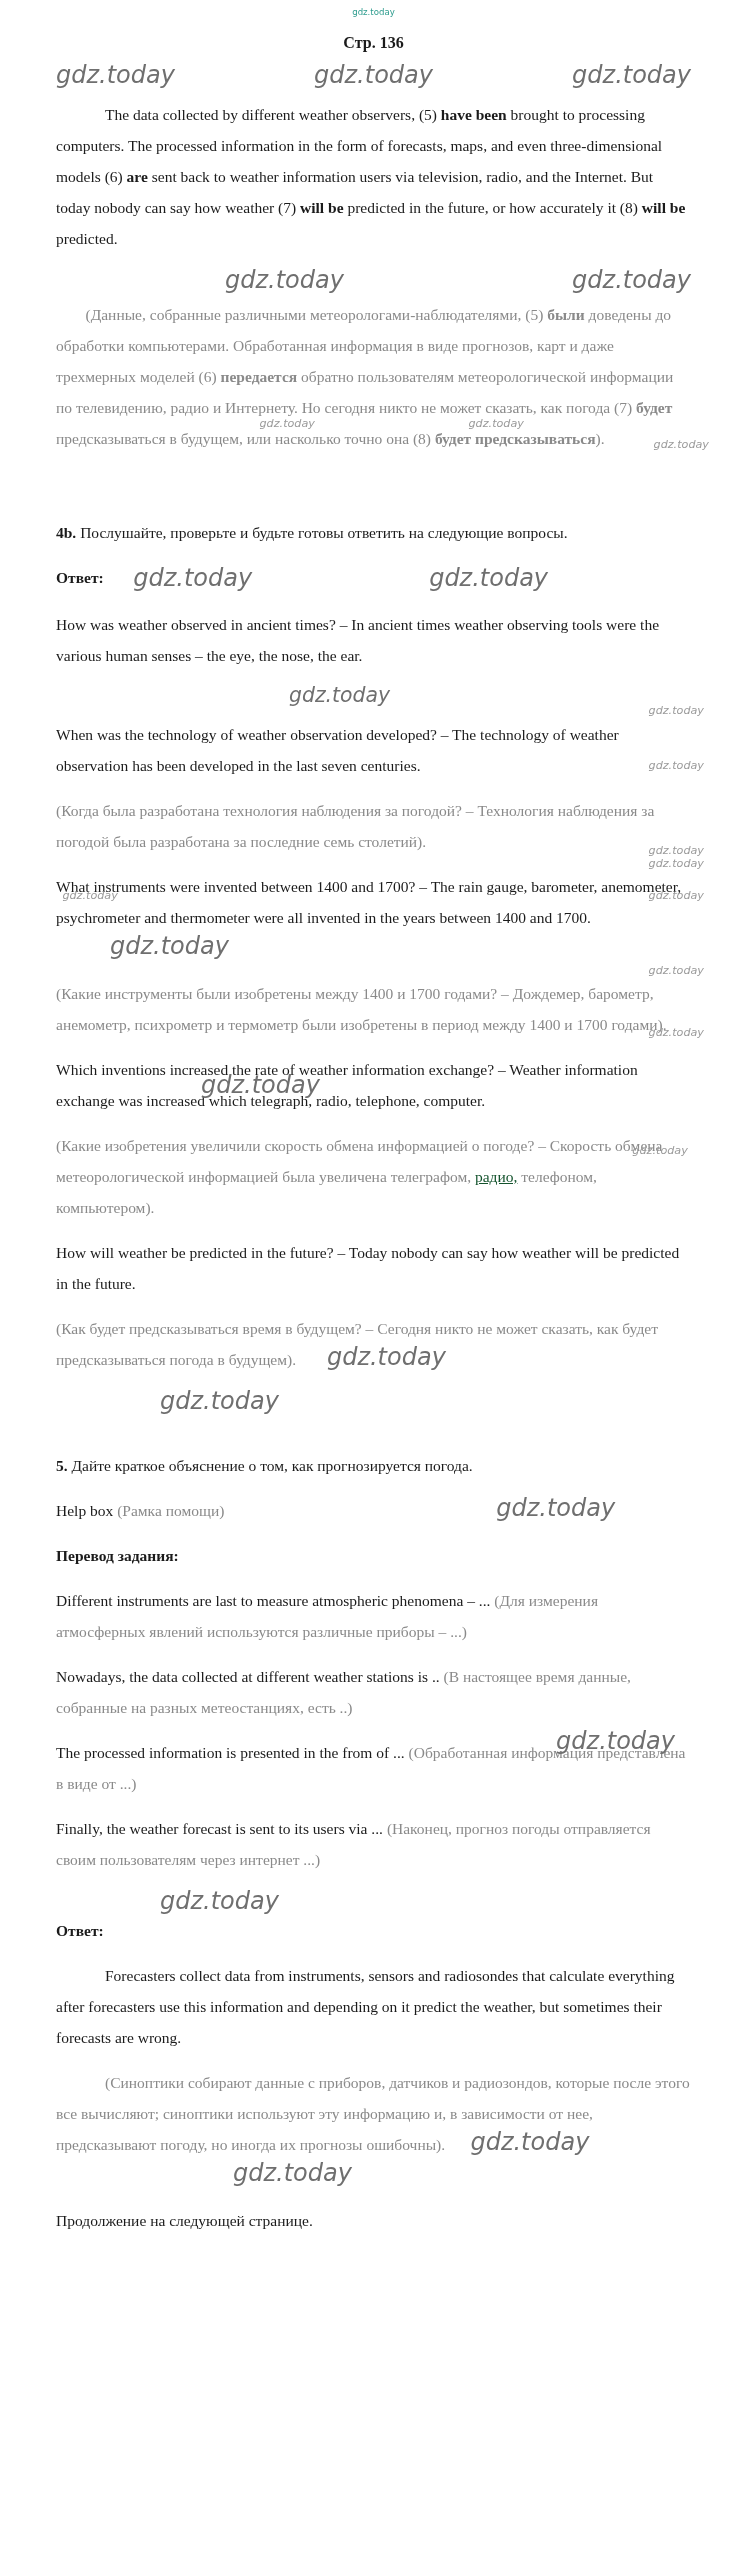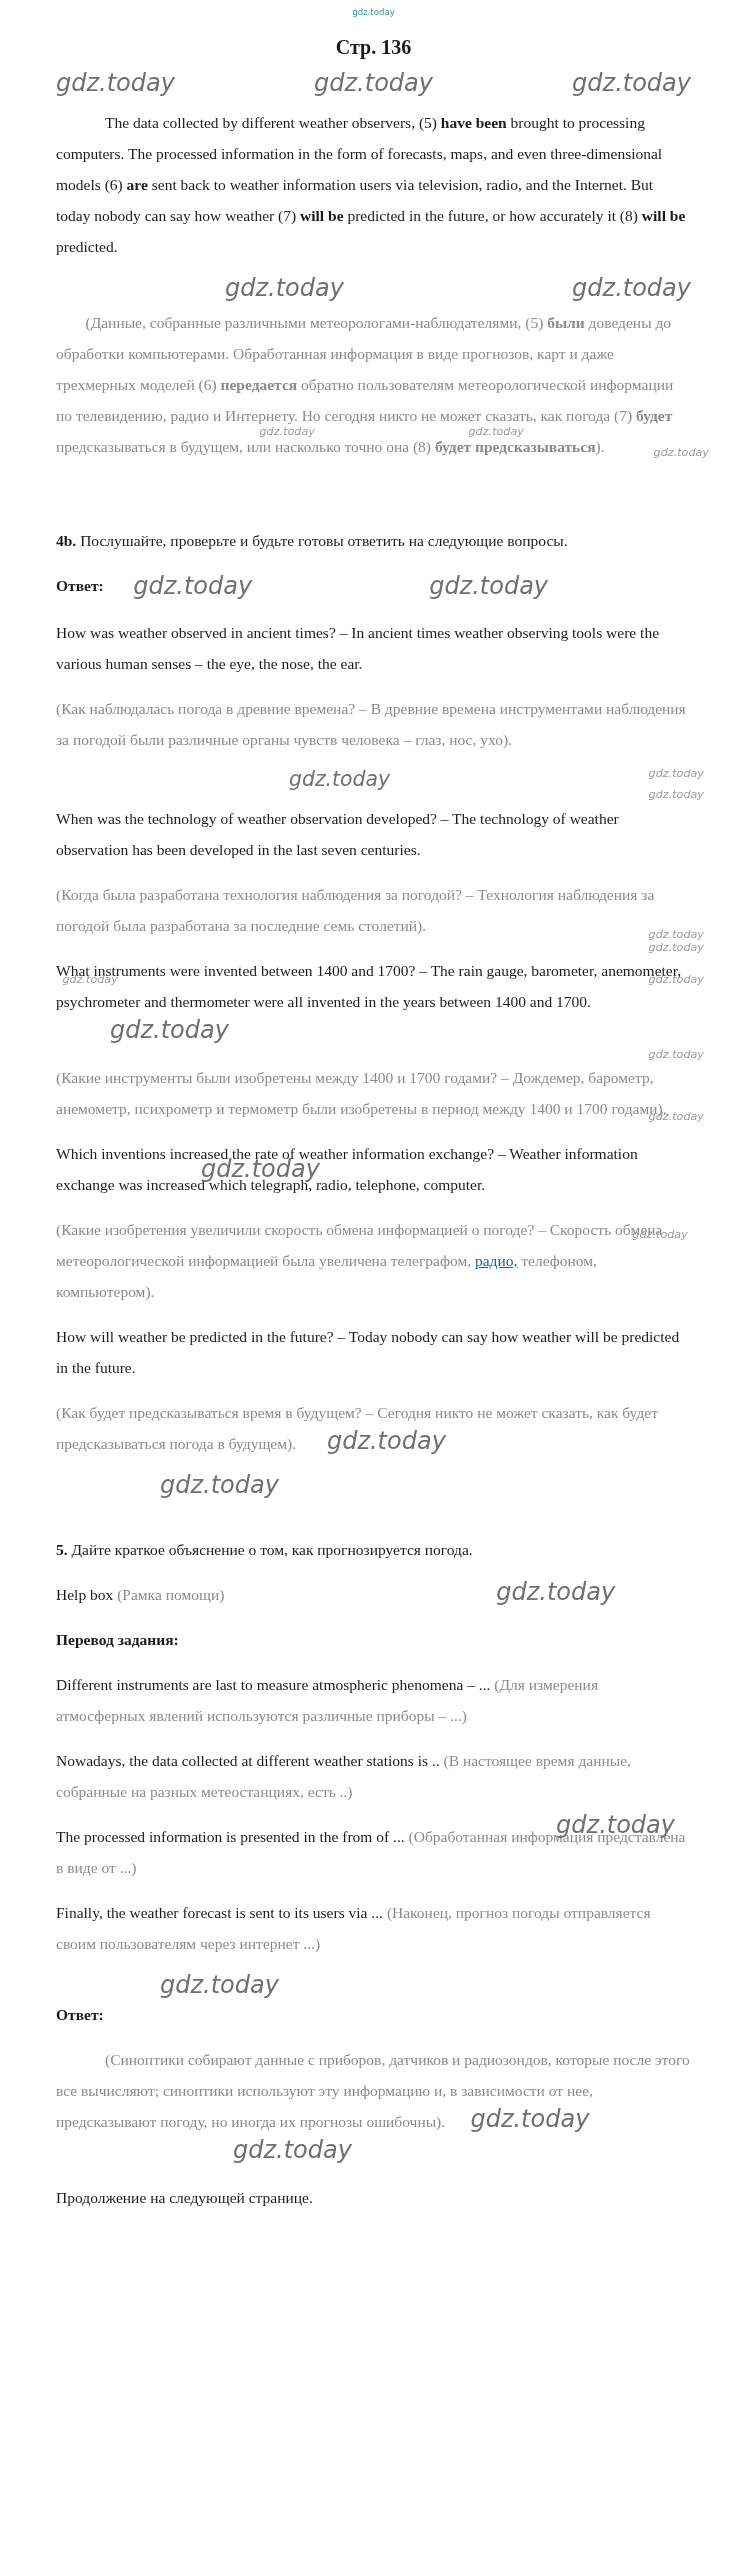--- a/index.html
+++ b/index.html
@@ -15,21 +15,21 @@
     color:#1b1b1b;
     background:#ffffff;
   }
   .site-link{
     display:block;text-align:center;
     font-family:"DejaVu Sans",sans-serif;
     font-size:8.6px;color:#2e9c8e;text-decoration:none;
     margin:0 0 2.1px 0;
   }
   .title{
-    text-align:center;font-size:20px;font-weight:700;
+    text-align:center;font-size:16px;font-weight:700;
     margin:5.4px 0 3.2px 0;
   }
   
   .wm{
     font-family:"DejaVu Sans",sans-serif;
     font-style:italic;
     color:#6f6f6f;
     line-height:1;
     white-space:nowrap;
   }
@@ -46,21 +46,21 @@
   .row-q1 .wm{margin-left:233px;}
   .row-q5{margin:3.2px 0 37px 0;}
   .row-q5 .wm{margin-left:104px;}
   .row-ans2{margin:0 0 2.1px 0;}
   .row-ans2 .wm{margin-left:104px;}
 
   .para{margin:0 0 14px 0;position:relative;}
   .indent{text-indent:49px;}
   .indent-sm{text-indent:29.5px;}
   .gray{color:#8a8a8a;}
-  .red{color:#0369a1;text-decoration:underline;}
+  .red{color:#14532d;text-decoration:underline;}
   .b{font-weight:700;}
   .bold-label{font-weight:700;}
 
   .answer-row{display:flex;align-items:center;margin:0 0 16px 0;}
   .answer-row .label{font-weight:700;}
   .answer-row .wm1{margin-left:29.5px;}
   .answer-row .wm2{margin-left:177px;}
 
   .sec-gap-4b{margin-top:63px;}
   .sec5-heading{margin-top:25px;}
@@ -122,21 +122,20 @@
 
   <div class="answer-row">
     <span class="label">Ответ:</span>
     <span class="wm wm-lg wm1">gdz.today</span>
     <span class="wm wm-lg wm2">gdz.today</span>
   </div>
 
   <p class="para"><span>How was weather observed in ancient times? – In ancient times weather observing tools were the various human senses – the eye, the nose, the ear.</span></p>
 
   <p class="para">
-    <span><span class="gray">(Как наблюдалась погода в древние времена? – В древние времена инструментами наблюдения за погодой были различные органы чувств человека – глаз, нос, ухо).</span></span>
     <span class="wm wm-sm wm-abs q1ru-a">gdz.today</span>
   </p>
 
   <div class="wm-row row-q1">
     <span class="wm wm-md">gdz.today</span>
   </div>
 
   <p class="para">
     <span><span>When was the technology of weather observation developed? – The technology of weather observation has been developed in the last seven centuries.</span></span>
     <span class="wm wm-sm wm-abs q2en-a">gdz.today</span>
@@ -201,20 +200,21 @@
   </p>
 
   <p class="para"><span>Finally, the weather forecast is sent to its users via ... </span><span class="gray">(Наконец, прогноз погоды отправляется своим пользователям через интернет ...)</span></p>
 
   <div class="wm-row row-ans2">
     <span class="wm wm-lg">gdz.today</span>
   </div>
 
   <p class="para bold-label">Ответ:</p>
 
+  <p class="para indent">Forecasters collect data from instruments, sensors and radiosondes that calculate everything after forecasters use this information and depending on it predict the weather, but sometimes their forecasts are wrong.</p>
 
   <p class="para indent gray">
     <span>(Синоптики собирают данные с приборов, датчиков и радиозондов, которые после этого все вычисляют; синоптики используют эту информацию и, в зависимости от нее, предсказывают погоду, но иногда их прогнозы ошибочны).</span>
     <span class="wm wm-lg ans-ru-wm1">gdz.today</span>
     <span class="wm wm-lg ans-ru-wm2">gdz.today</span>
   </p>
 
 
   <p class="para continuation">Продолжение на следующей странице.</p>
 

